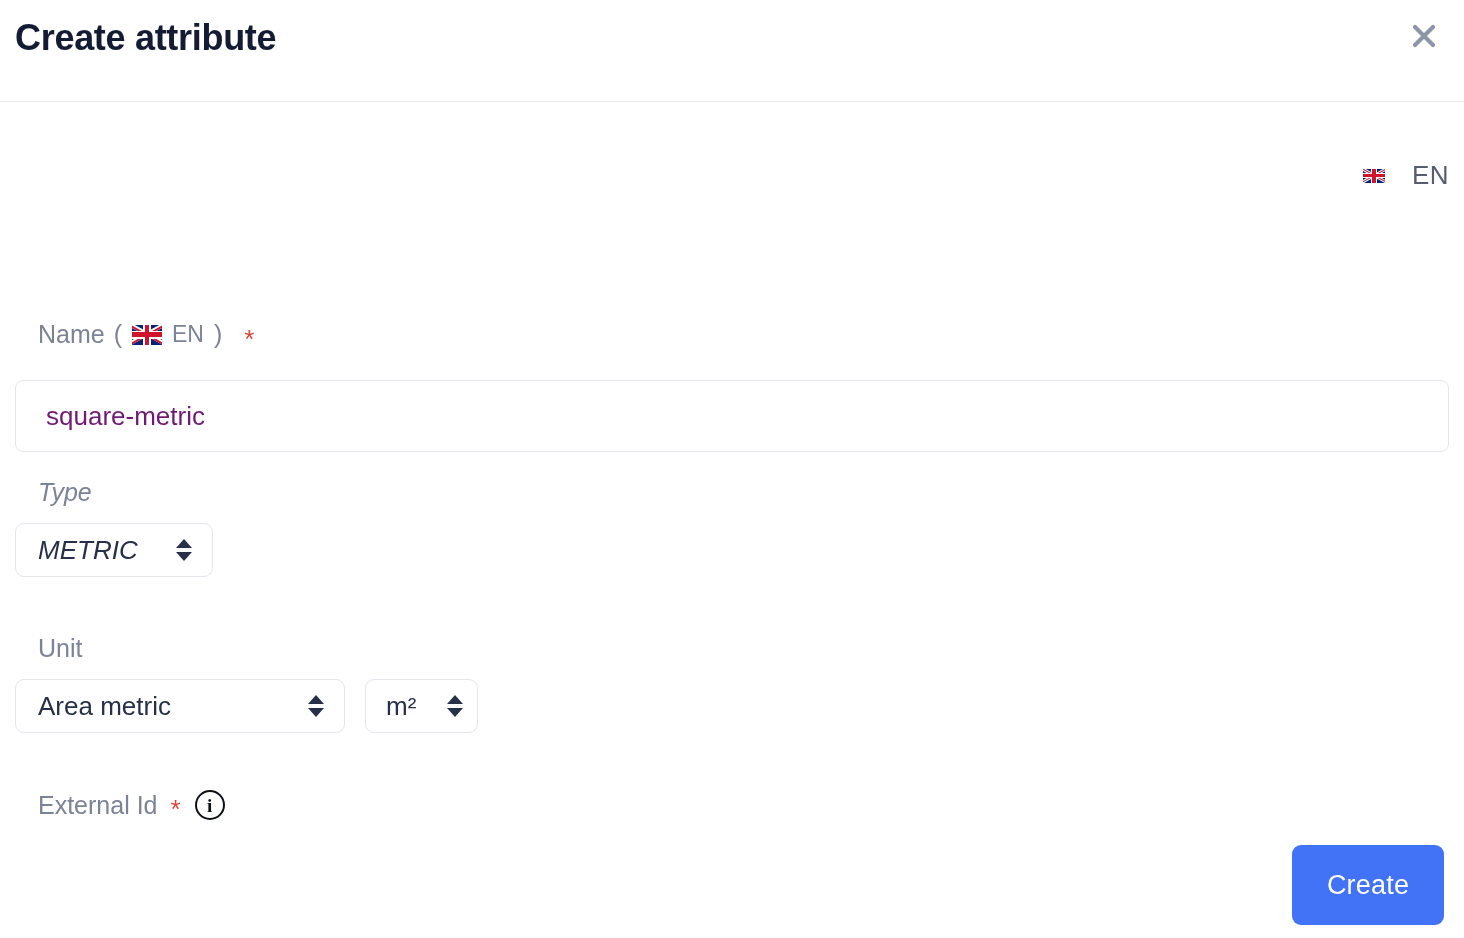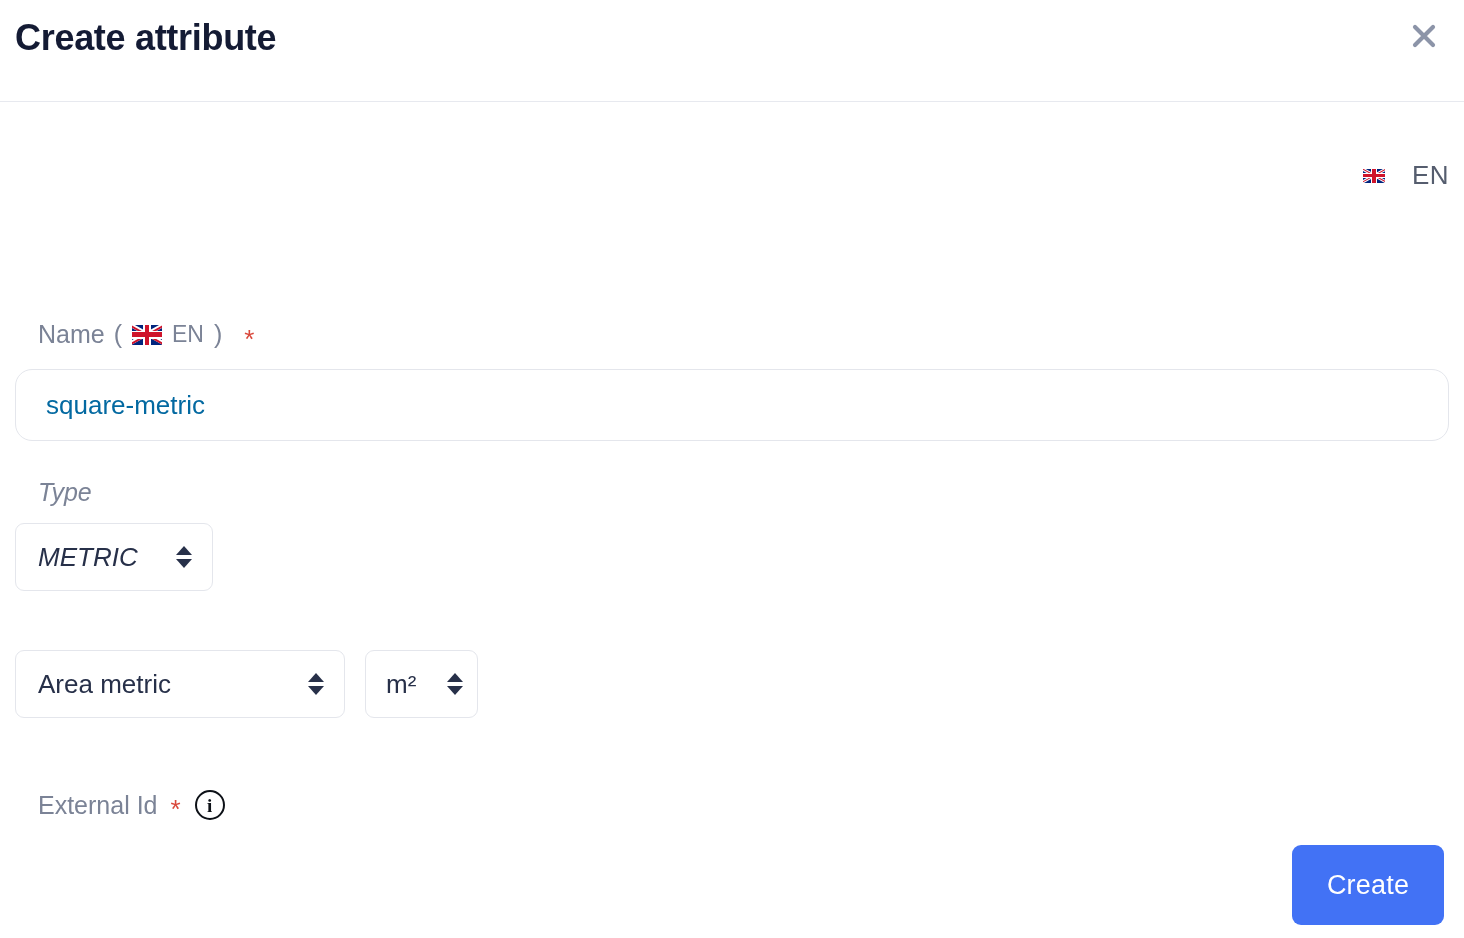--- a/index.html
+++ b/index.html
@@ -155,38 +155,38 @@
     cursor: pointer;
     font-family: "Liberation Serif", serif;
     line-height: 1;
   }
 
   
   .text-input {
     display: block;
     width: 1434px;
     height: 72px;
-    margin-top: 20px;
+    margin-top: 31px;
     padding: 0 30px;
     border: 1px solid #e4e6ec;
-    border-radius: 17px;
+    border-radius: 8px;
     background: #fff;
     font-family: "Liberation Sans", sans-serif;
     font-size: 26px;
-    color: #0369a1;
+    color: #701a75;
     outline: none;
   }
   .text-input::placeholder { color: #aab0bd; }
 
   
   .select-row { display: flex; align-items: center; gap: 20px; margin-top: 16px; }
 
   .select-box {
     position: relative;
-    height: 68px;
+    height: 54px;
     border: 1px solid #e4e6ec;
     border-radius: 9px;
     background: #fff;
     display: flex;
     align-items: center;
     cursor: pointer;
   }
   .select-box .sel-text {
     font-size: 26px;
     color: #273049;
@@ -298,20 +298,23 @@
           <span class="sel-text">METRIC</span>
           <span class="sel-arrows">
             <span class="up"></span>
               <span class="dn"></span>
           </span>
         </div>
       </div>
     </div>
 
     <div class="field" style="top:532px;">
+      <div class="field-label">
+        <span>Unit</span>
+      </div>
       <div class="select-row">
         <div class="select-box sel-unit-group">
           <span class="sel-text">Area metric</span>
           <span class="sel-arrows">
             <span class="up"></span>
               <span class="dn"></span>
           </span>
         </div>
         <div class="select-box sel-unit-symbol">
           <span class="sel-text">m²</span>

